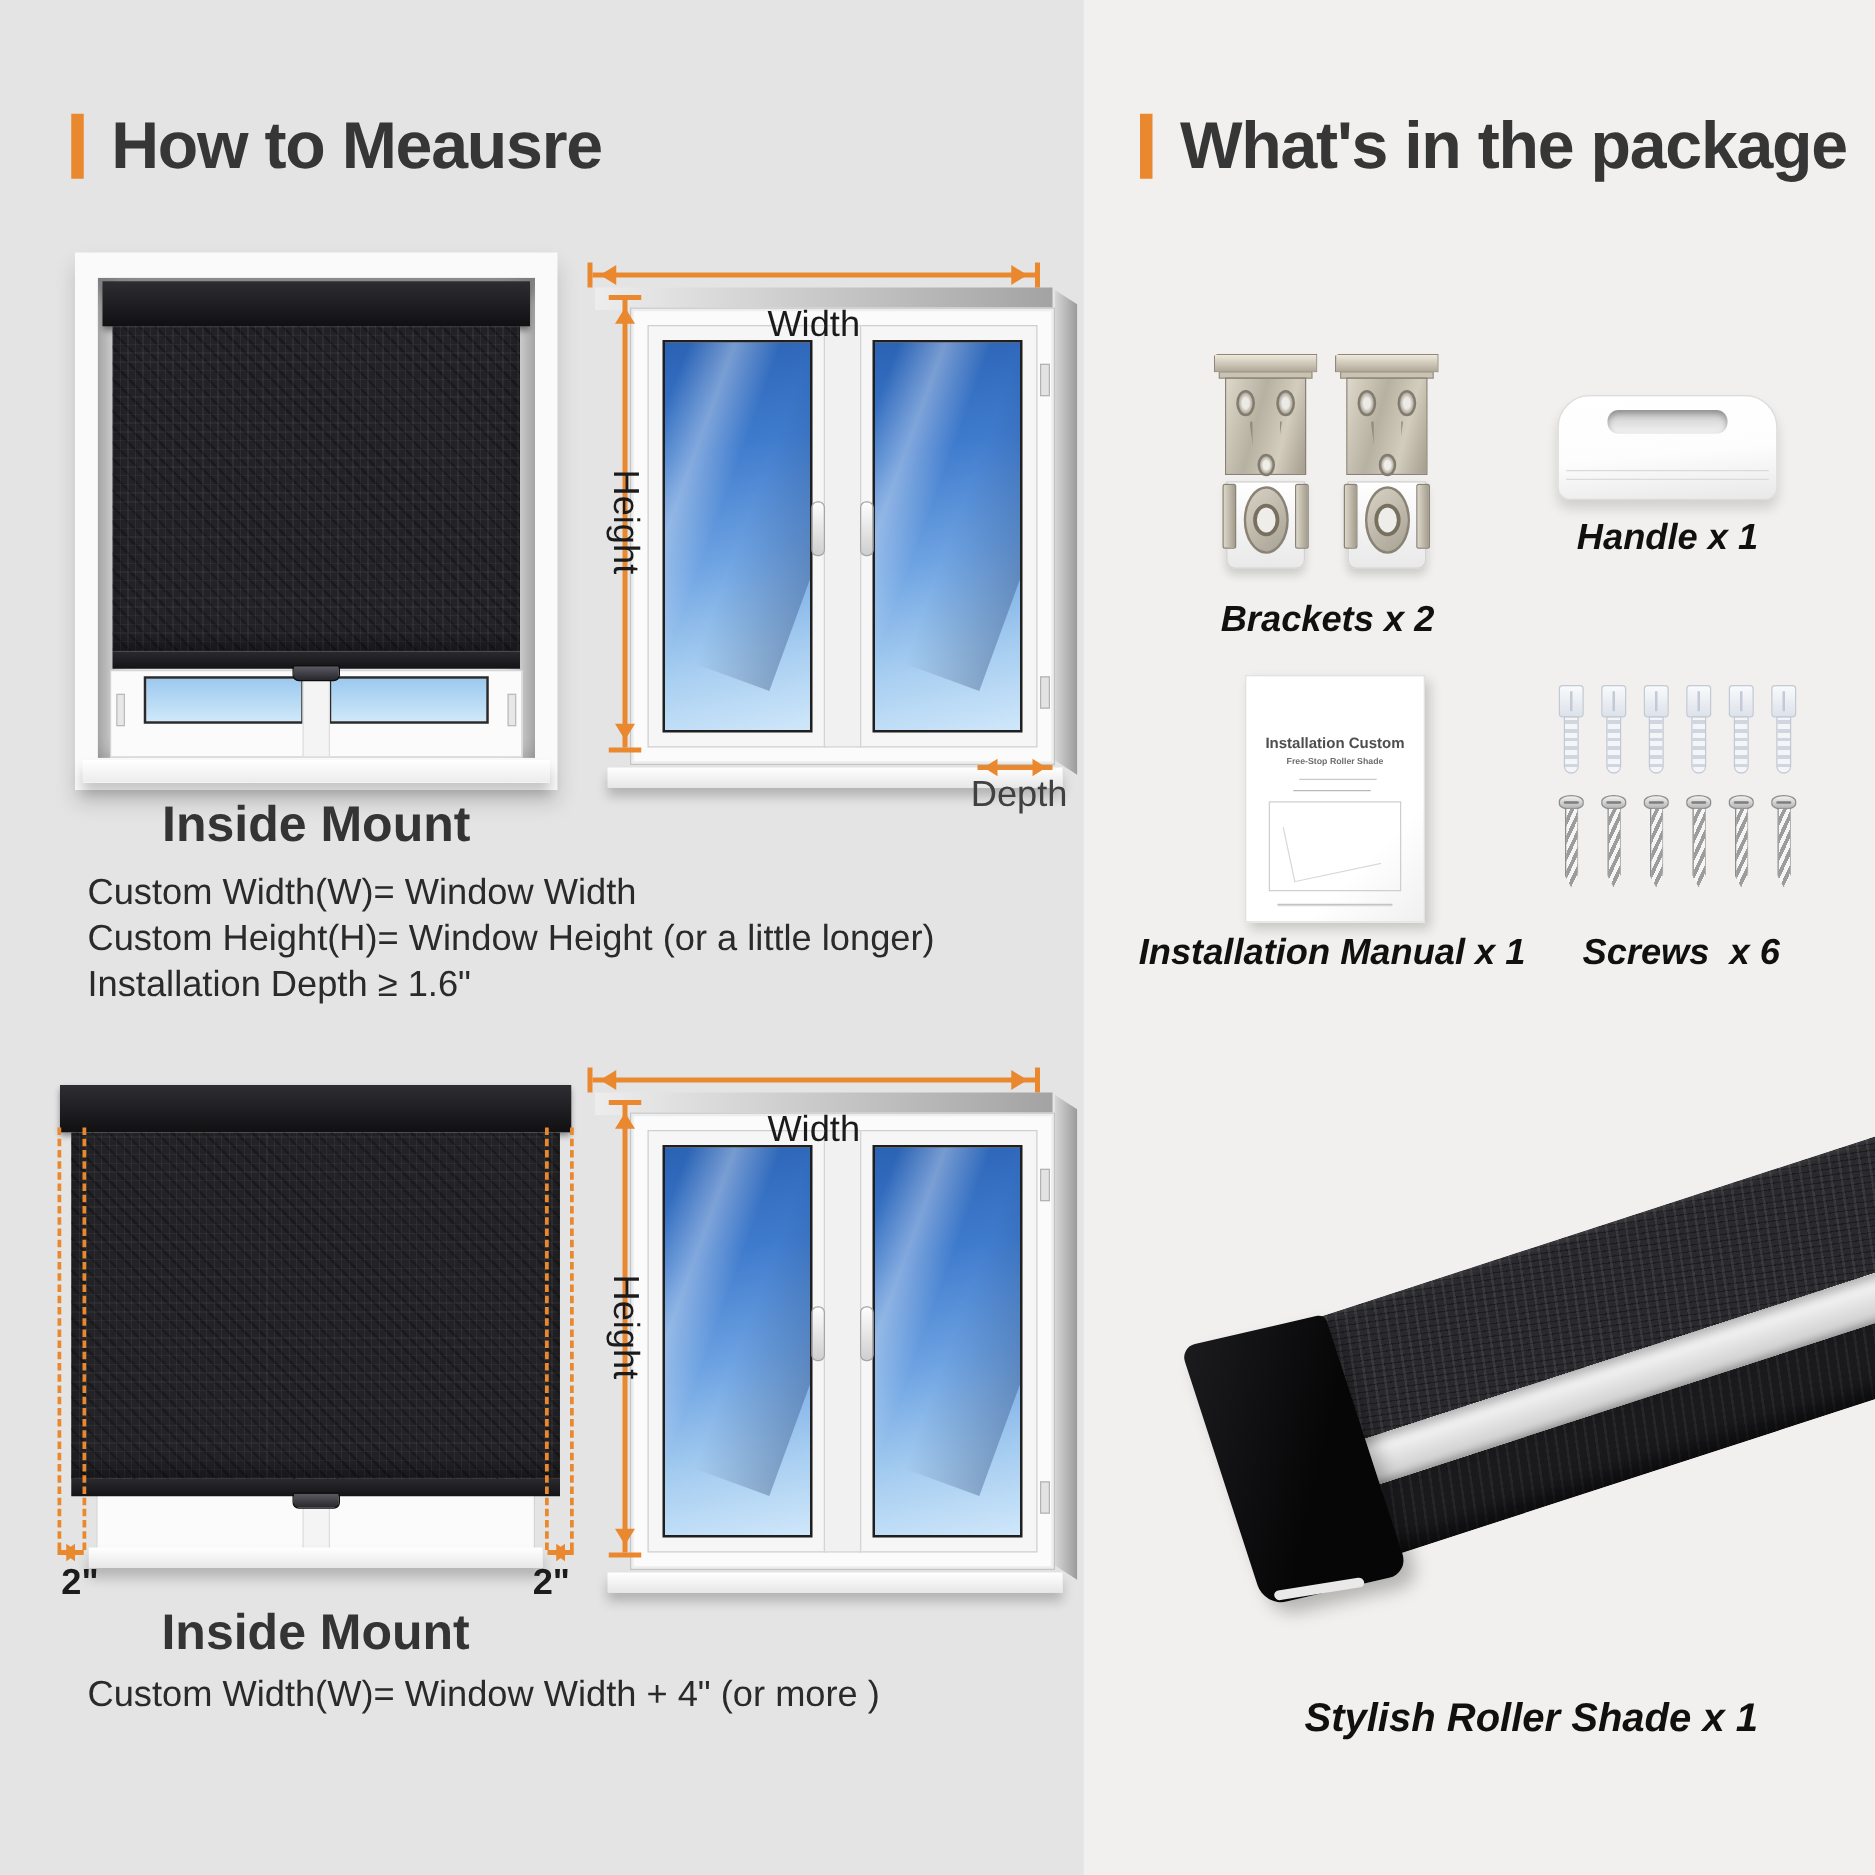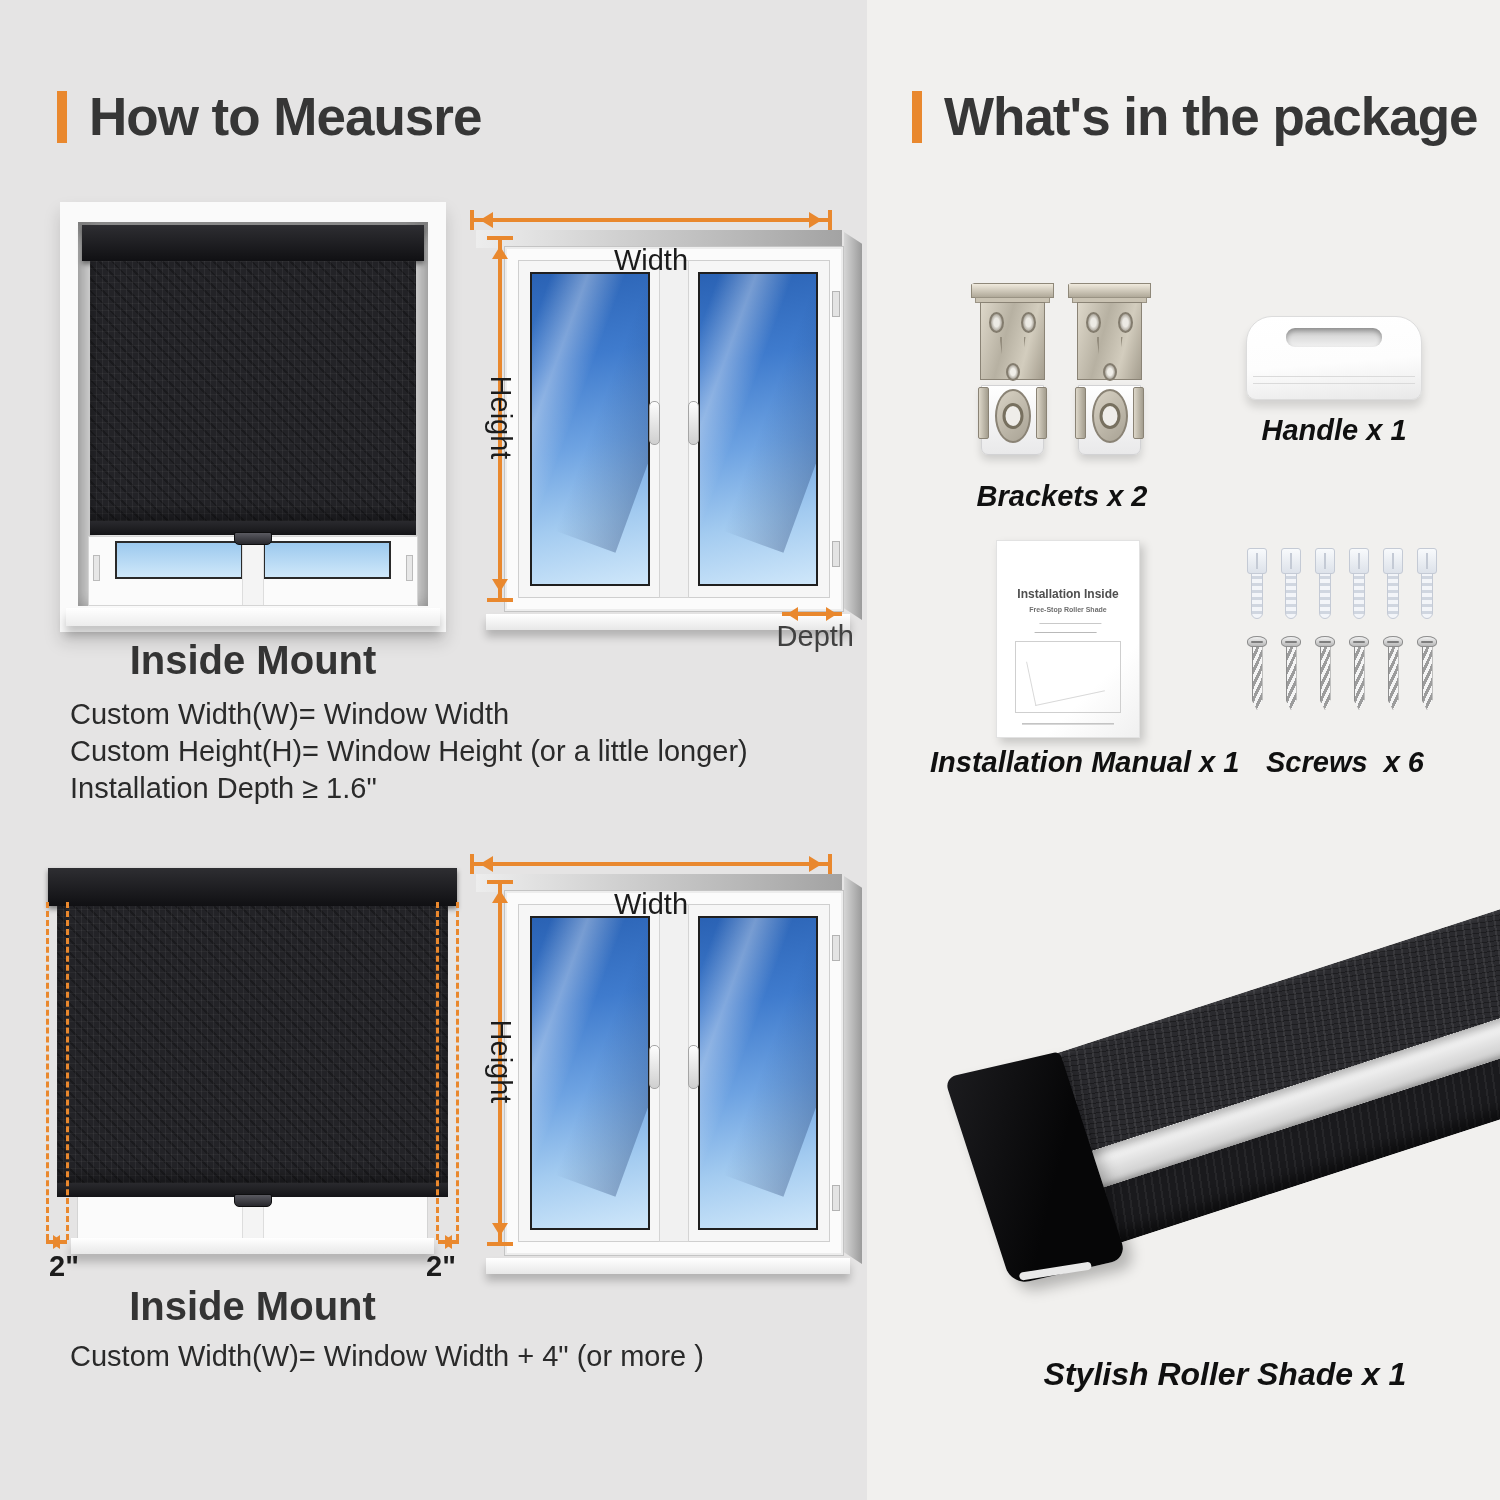--- a/index.html
+++ b/index.html
@@ -373,27 +373,27 @@
 <div class="pkg-label" style="left:962px; top:480px; width:200px;">Brackets x 2</div>
 
 <div class="handle-item">
   <div class="handle-slot"></div>
   <div class="handle-ridge r1"></div>
   <div class="handle-ridge r2"></div>
 </div>
 <div class="pkg-label" style="left:1234px; top:414px; width:200px;">Handle x 1</div>
 
 <div class="manual">
-  <div class="manual-title">Installation Inside</div>
+  <div class="manual-title">Installation Custom</div>
   <div class="manual-sub">Free-Stop Roller Shade</div>
   <div class="manual-squig"></div>
   <div class="manual-box"></div>
   <div class="manual-foot"></div>
 </div>
-<div class="pkg-label" style="left:930px; top:746px; width:300px;">Installation Manual x 1</div>
+<div class="pkg-label" style="left:911px; top:746px; width:300px;">Installation Manual x 1</div>
 
 <div class="anchors-row">
   <div class="anchor">
     <div class="anchor-head"></div>
     <div class="anchor-body"></div>
   </div>
 <div class="anchor">
     <div class="anchor-head"></div>
     <div class="anchor-body"></div>
   </div>

